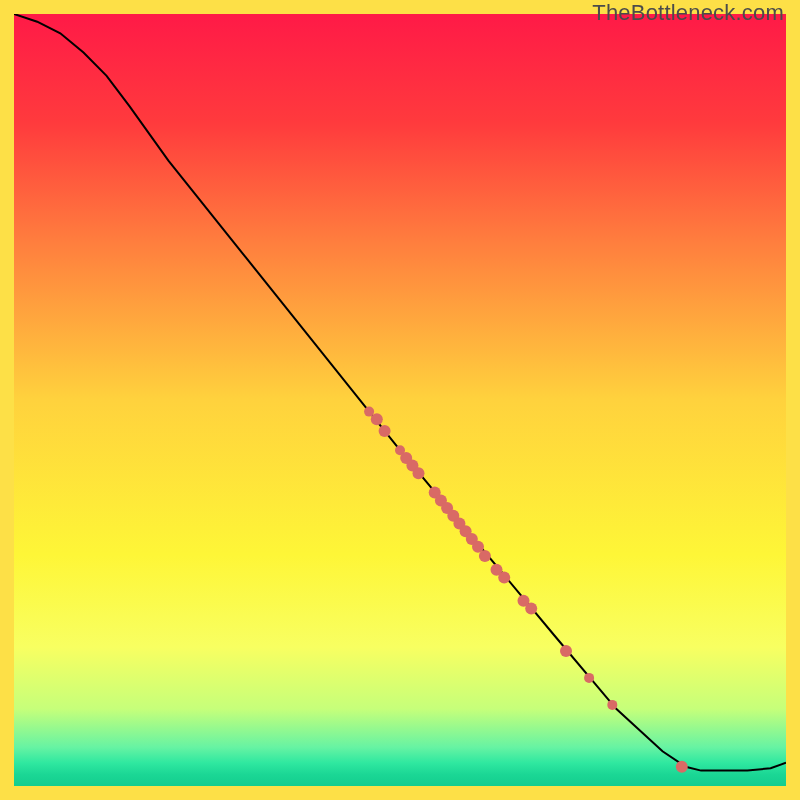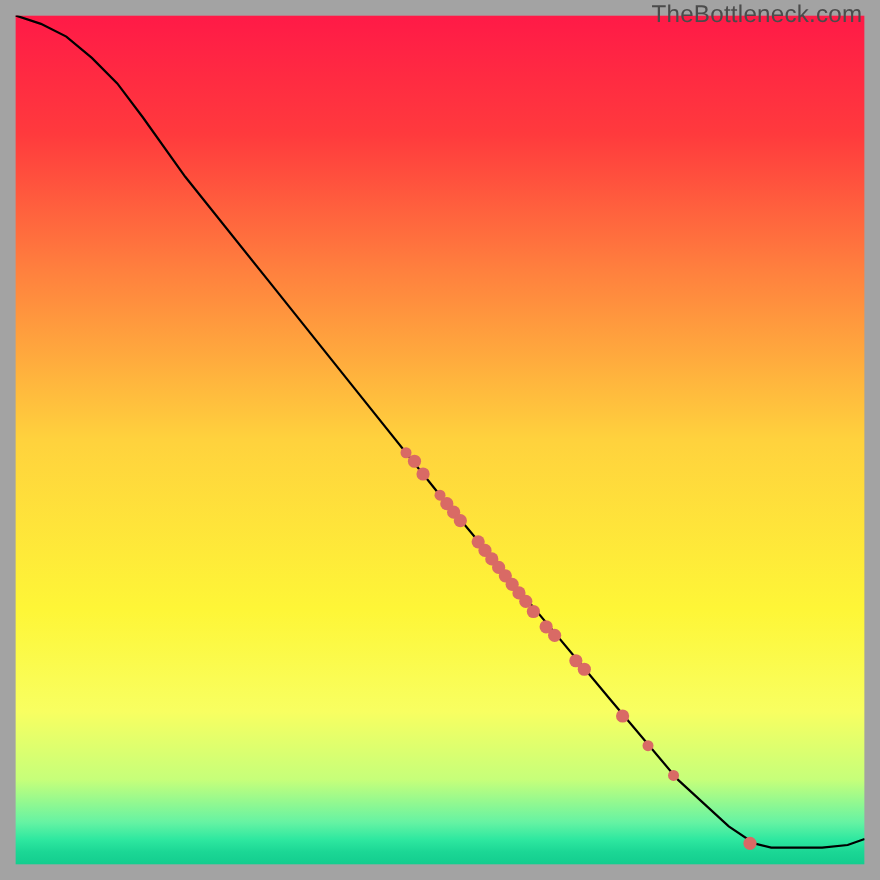--- a/index.html
+++ b/index.html
@@ -10,21 +10,21 @@
     background: #000;
     overflow: hidden;
     font-family: Arial, Helvetica, sans-serif;
   }
   .frame {
     position: absolute;
     left: 0;
     width: 800px;
     top: 0;
     height: 800px;
-    background: #a3a3a3;
+    background: #fde047;
   }
   .plot {
     position: absolute;
     left: 14px;
     top: 14px;
     width: 772px;
     height: 772px;
   }
   .watermark {
     position: absolute;

